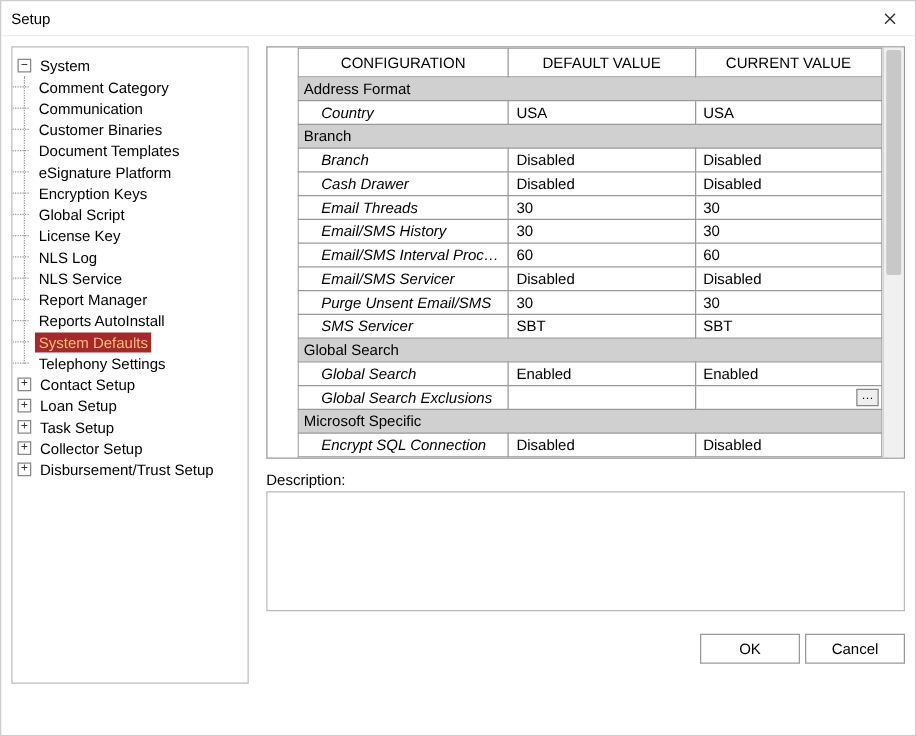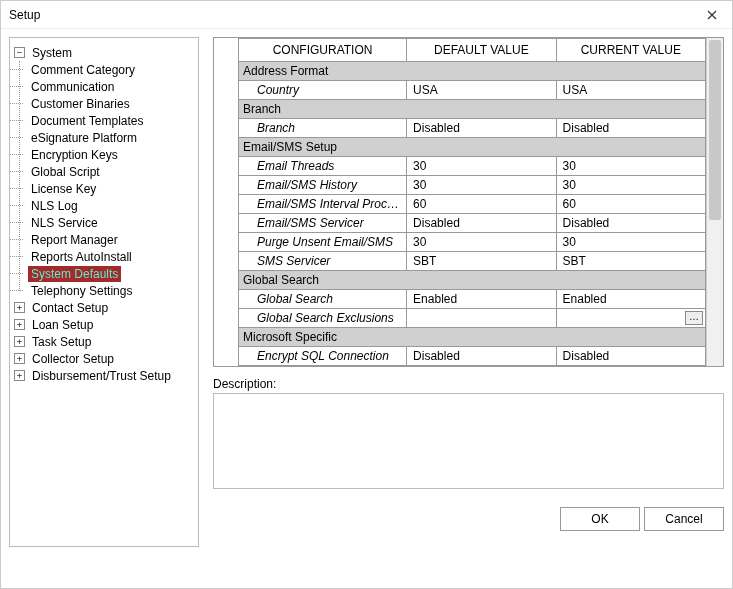--- a/index.html
+++ b/index.html
@@ -83,21 +83,21 @@
     content: "";
     position: absolute;
     left: -9px;
     top: 8px;
     width: 18px;
     border-top: 1px dotted #999;
   }
   .node-label { padding: 1px 3px; }
   .node-label.selected {
     background: #a22a2a;
-    color: #5eead4;
+    color: #fdba74;
   }
   .right-panel {
     flex: 1;
     display: flex;
     flex-direction: column;
     min-width: 0;
   }
   .grid-wrap {
     border: 1px solid #999;
     height: 330px;
@@ -343,22 +343,24 @@
                 <td>USA</td>
               </tr>
               <tr class="section">
                 <td colspan="3" class="section-name">Branch</td>
               </tr>
               <tr>
                 <td class="indent">Branch</td>
                 <td>Disabled</td>
                 <td>Disabled</td>
               </tr>
-              <tr class="section">
-                <td colspan="3" class="section-name">Email/SMS Setup</td>
+              <tr>
+                <td class="indent">Cash Drawer</td>
+                <td>Disabled</td>
+                <td>Disabled</td>
               </tr>
               <tr>
                 <td class="indent">Email Threads</td>
                 <td>30</td>
                 <td>30</td>
               </tr>
               <tr>
                 <td class="indent">Email/SMS History</td>
                 <td>30</td>
                 <td>30</td>

